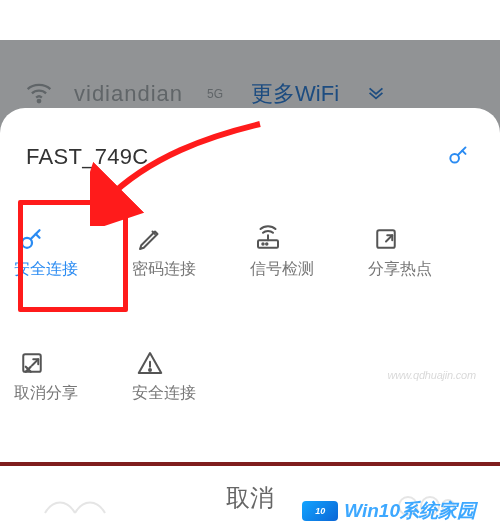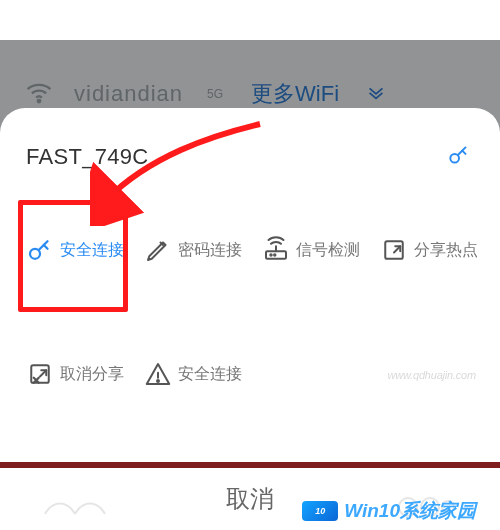--- a/index.html
+++ b/index.html
@@ -17,35 +17,35 @@
 .bg-chevdown svg { width: 22px; height: 22px; }
 
 
 .sheet { position: absolute; left: 0; top: 108px; width: 500px; height: 422px; background: #fff; border-top-left-radius: 0; border-top-right-radius: 0; border-radius: 25px; }
 .sheet-head { display: flex; align-items: center; justify-content: space-between; padding: 34px 28px 22px 26px; }
 .sheet-title { font-size: 22px; color: #333; letter-spacing: 0.3px; }
 .key-icon svg { width: 26px; height: 26px; }
 
 
 .grid { display: grid; grid-template-columns: repeat(4, 1fr); grid-auto-rows: 112px; padding: 0 14px; column-gap: 0; row-gap: 12px; }
-.tile { display: flex; flex-direction: row; align-items: center; justify-content: center; gap: 2px; }
+.tile { display: flex; flex-direction: column; justify-content: center; gap: 2px; }
 .tile .icon { width: 36px; height: 36px; display: flex; align-items: center; justify-content: center; }
 .tile .icon svg { width: 30px; height: 30px; }
 .tile .label { font-size: 16px; color: #777; }
 .tile-accent .label { color: #2a8bf2; }
 .tile-accent .icon svg { stroke: #2a8bf2; }
 
 
 .highlight-box { position: absolute; left: 18px; top: 200px; width: 110px; height: 112px; border: 5px solid #ff1b1b; border-radius: 2px; pointer-events: none; }
 
 
 .arrow { position: absolute; left: 90px; top: 116px; width: 180px; height: 110px; pointer-events: none; }
 
 
-.footer { position: absolute; left: 0; bottom: 0; width: 500px; height: 68px; border-top: 6px solid #7f1d1d; display: flex; align-items: center; justify-content: center; gap: 28px; }
+.footer { position: absolute; left: 0; bottom: 0; width: 500px; height: 68px; border-top: 4px solid #7f1d1d; display: flex; align-items: center; justify-content: center; gap: 28px; }
 .footer-ghost { position: absolute; left: 40px; width: 70px; height: 40px; display:flex; align-items:flex-end; }
 .footer-ghost svg { width: 70px; height: 30px; opacity: 0.25; }
 .footer-ghost.right { left: auto; right: 40px; }
 .footer-text { font-size: 24px; color: #666; }
 
 
 .wm1, .wm2 { position: absolute; right: 24px; font-size: 11px; pointer-events: none; font-style: italic; }
 .wm1 { top: 369px; color: rgba(0,0,0,0.16); letter-spacing: -0.2px; }
 .wm2 { bottom: 6px; display: flex; align-items: center; gap: 6px; color: #fff; }
 .wm2 .badge { width: 36px; height: 20px; border-radius: 4px; background: linear-gradient(135deg,#12a4ff,#0b66d6); display:flex; align-items:center; justify-content:center; font-size:9px; font-weight:700; }

